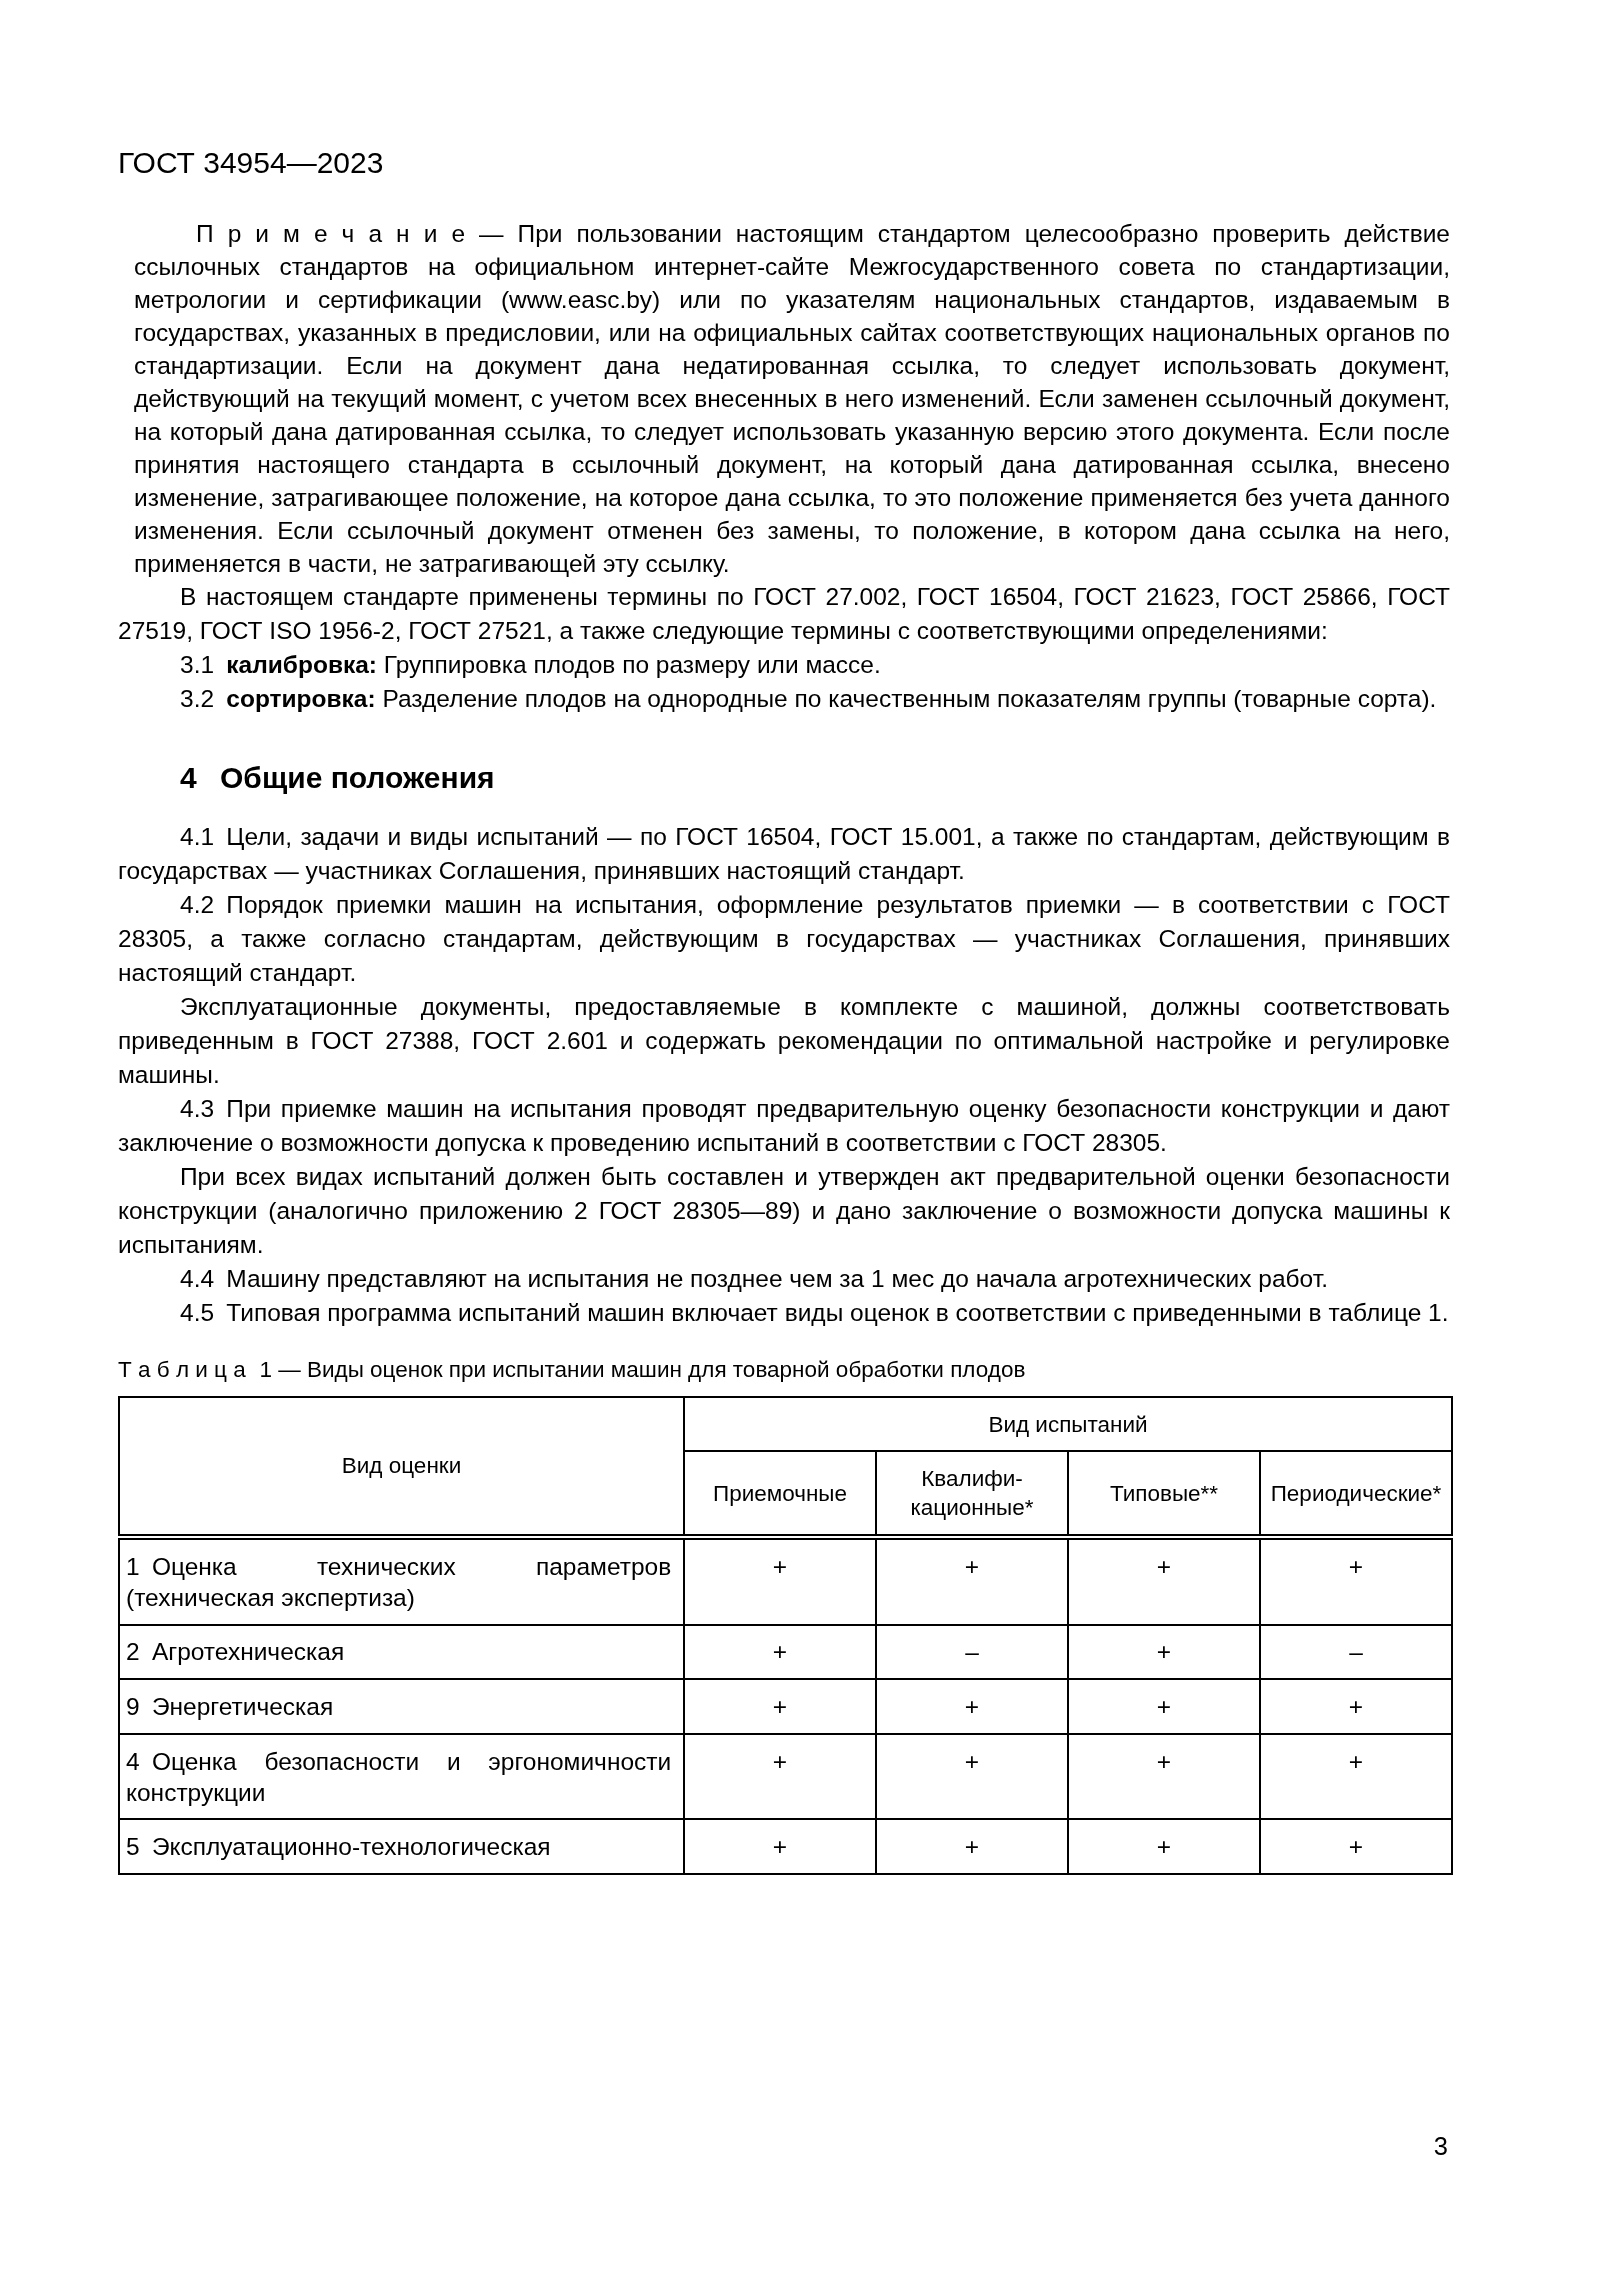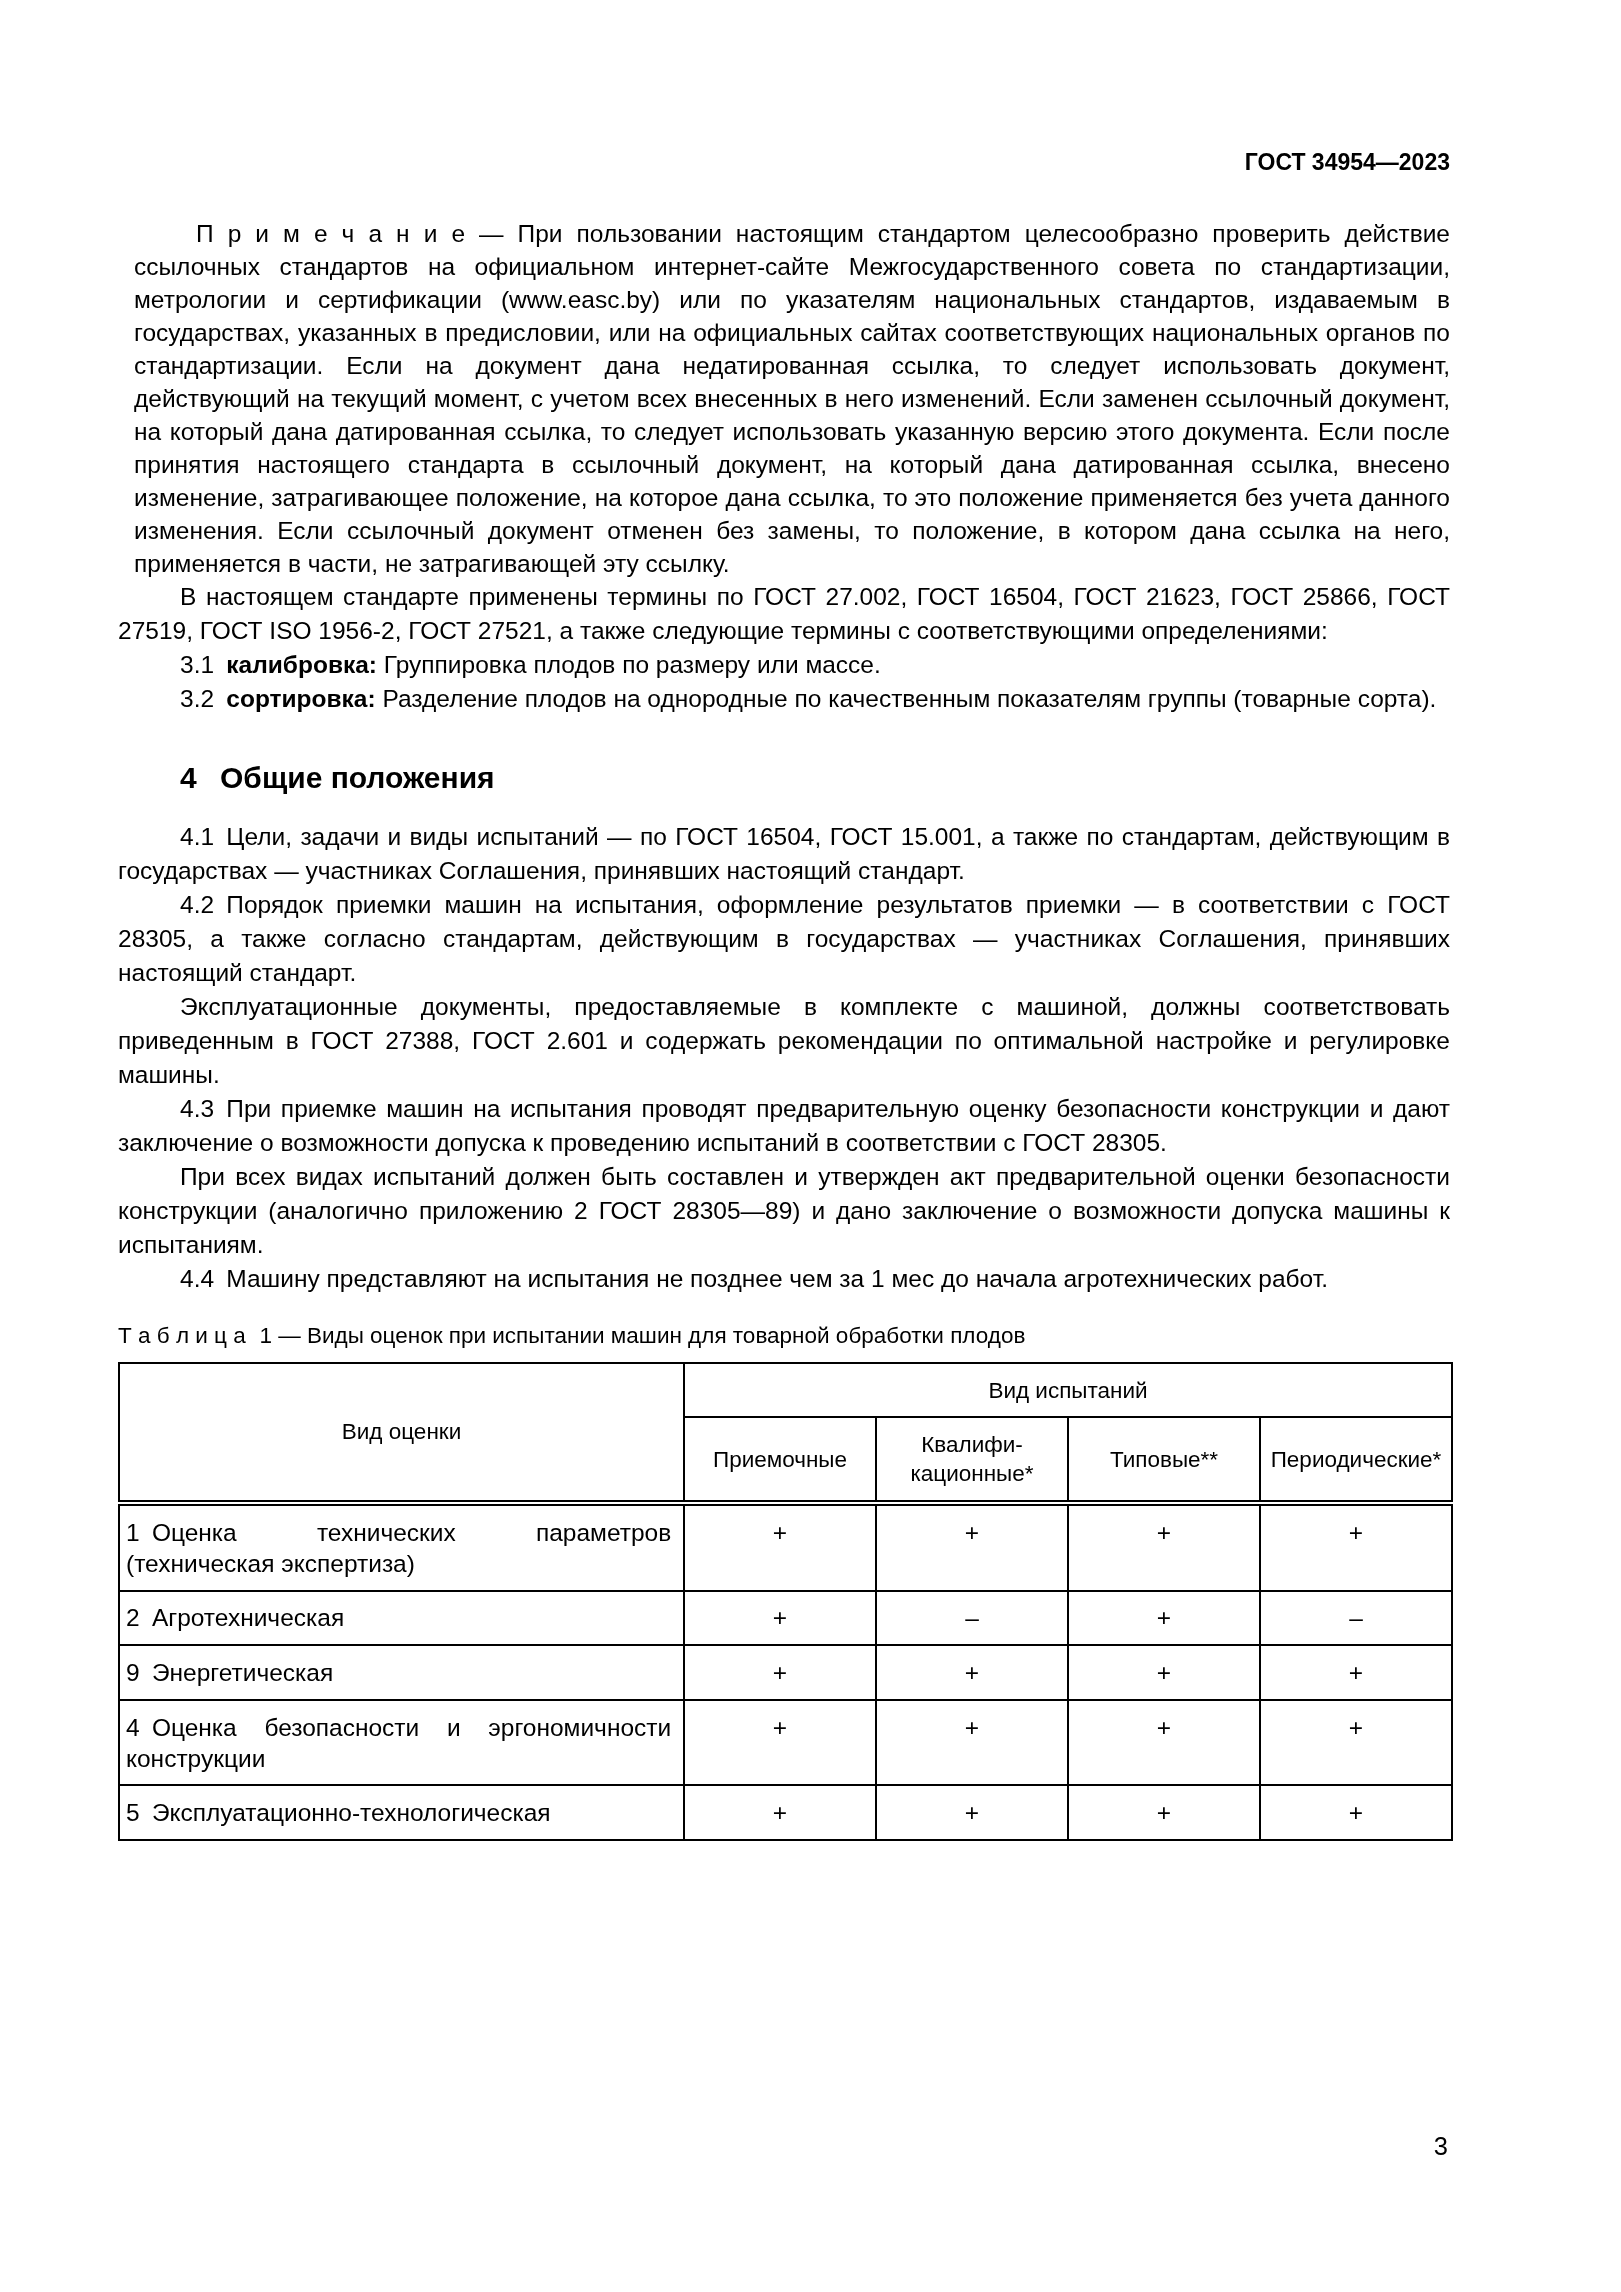--- a/index.html
+++ b/index.html
@@ -6,21 +6,21 @@
   .page{
     position:relative;
     width:1621px;height:2293px;
     background:#ffffff;color:#000000;
     font-family:"Liberation Sans","DejaVu Sans",sans-serif;
     font-size:24.5px;
     padding:147px 171px 0 118px;
     box-sizing:border-box;
     overflow:hidden;
   }
-  .doc-header{font-size:23px;font-weight:bold;text-align:right;line-height:31px;}
+  .doc-header{font-size:30px;font-weight:normal;line-height:31px;}
   .note{margin:39px 0 0 16px;text-align:justify;text-indent:62px;line-height:33px;font-size:24.5px;}
   .section-title{margin:43px 0 23.5px 62px;font-size:30px;line-height:37px;font-weight:bold;}
   .para{margin:0;text-align:justify;text-indent:62px;line-height:34px;}
   .term-name{font-weight:bold;}
   .table-caption{margin:25.5px 0 0 0;font-size:22.5px;line-height:29px;}
   .caption-label{margin-right:13.7px;text-align:right;}
   .gost-table{margin-top:11.8px;border-collapse:collapse;table-layout:fixed;width:1333px;}
   .gost-table col.c0{width:565px;}
   .gost-table col.c1{width:192px;}
   .gost-table th{
@@ -57,20 +57,21 @@
   <p class="para"><span>3.2 </span><span class="term-name">сортировка:</span><span> Разделение плодов на однородные по качественным показателям группы (товарные сорта).</span></p>
 
   <h2 class="section-title">4  Общие положения</h2>
 
   <p class="para">4.1 Цели, задачи и виды испытаний — по ГОСТ 16504, ГОСТ 15.001, а также по стандартам, действующим в государствах — участниках Соглашения, принявших настоящий стандарт.</p>
   <p class="para">4.2 Порядок приемки машин на испытания, оформление результатов приемки — в соответствии с ГОСТ 28305, а также согласно стандартам, действующим в государствах — участниках Соглашения, принявших настоящий стандарт.</p>
   <p class="para">Эксплуатационные документы, предоставляемые в комплекте с машиной, должны соответствовать приведенным в ГОСТ 27388, ГОСТ 2.601 и содержать рекомендации по оптимальной настройке и регулировке машины.</p>
   <p class="para">4.3 При приемке машин на испытания проводят предварительную оценку безопасности конструкции и дают заключение о возможности допуска к проведению испытаний в соответствии с ГОСТ 28305.</p>
   <p class="para">При всех видах испытаний должен быть составлен и утвержден акт предварительной оценки безопасности конструкции (аналогично приложению 2 ГОСТ 28305—89) и дано заключение о возможности допуска машины к испытаниям.</p>
   <p class="para">4.4 Машину представляют на испытания не позднее чем за 1 мес до начала агротехнических работ.</p>
+  <p class="para">4.5 Типовая программа испытаний машин включает виды оценок в соответствии с приведенными в таблице 1.</p>
 
   <p class="table-caption"><span class="caption-label">Т а б л и ц а</span><span>1 — Виды оценок при испытании машин для товарной обработки плодов</span></p>
 
   <table class="gost-table">
     <colgroup>
       <col class="c0">
         <col class="c1">
         <col class="c1">
         <col class="c1">
         <col class="c1">

